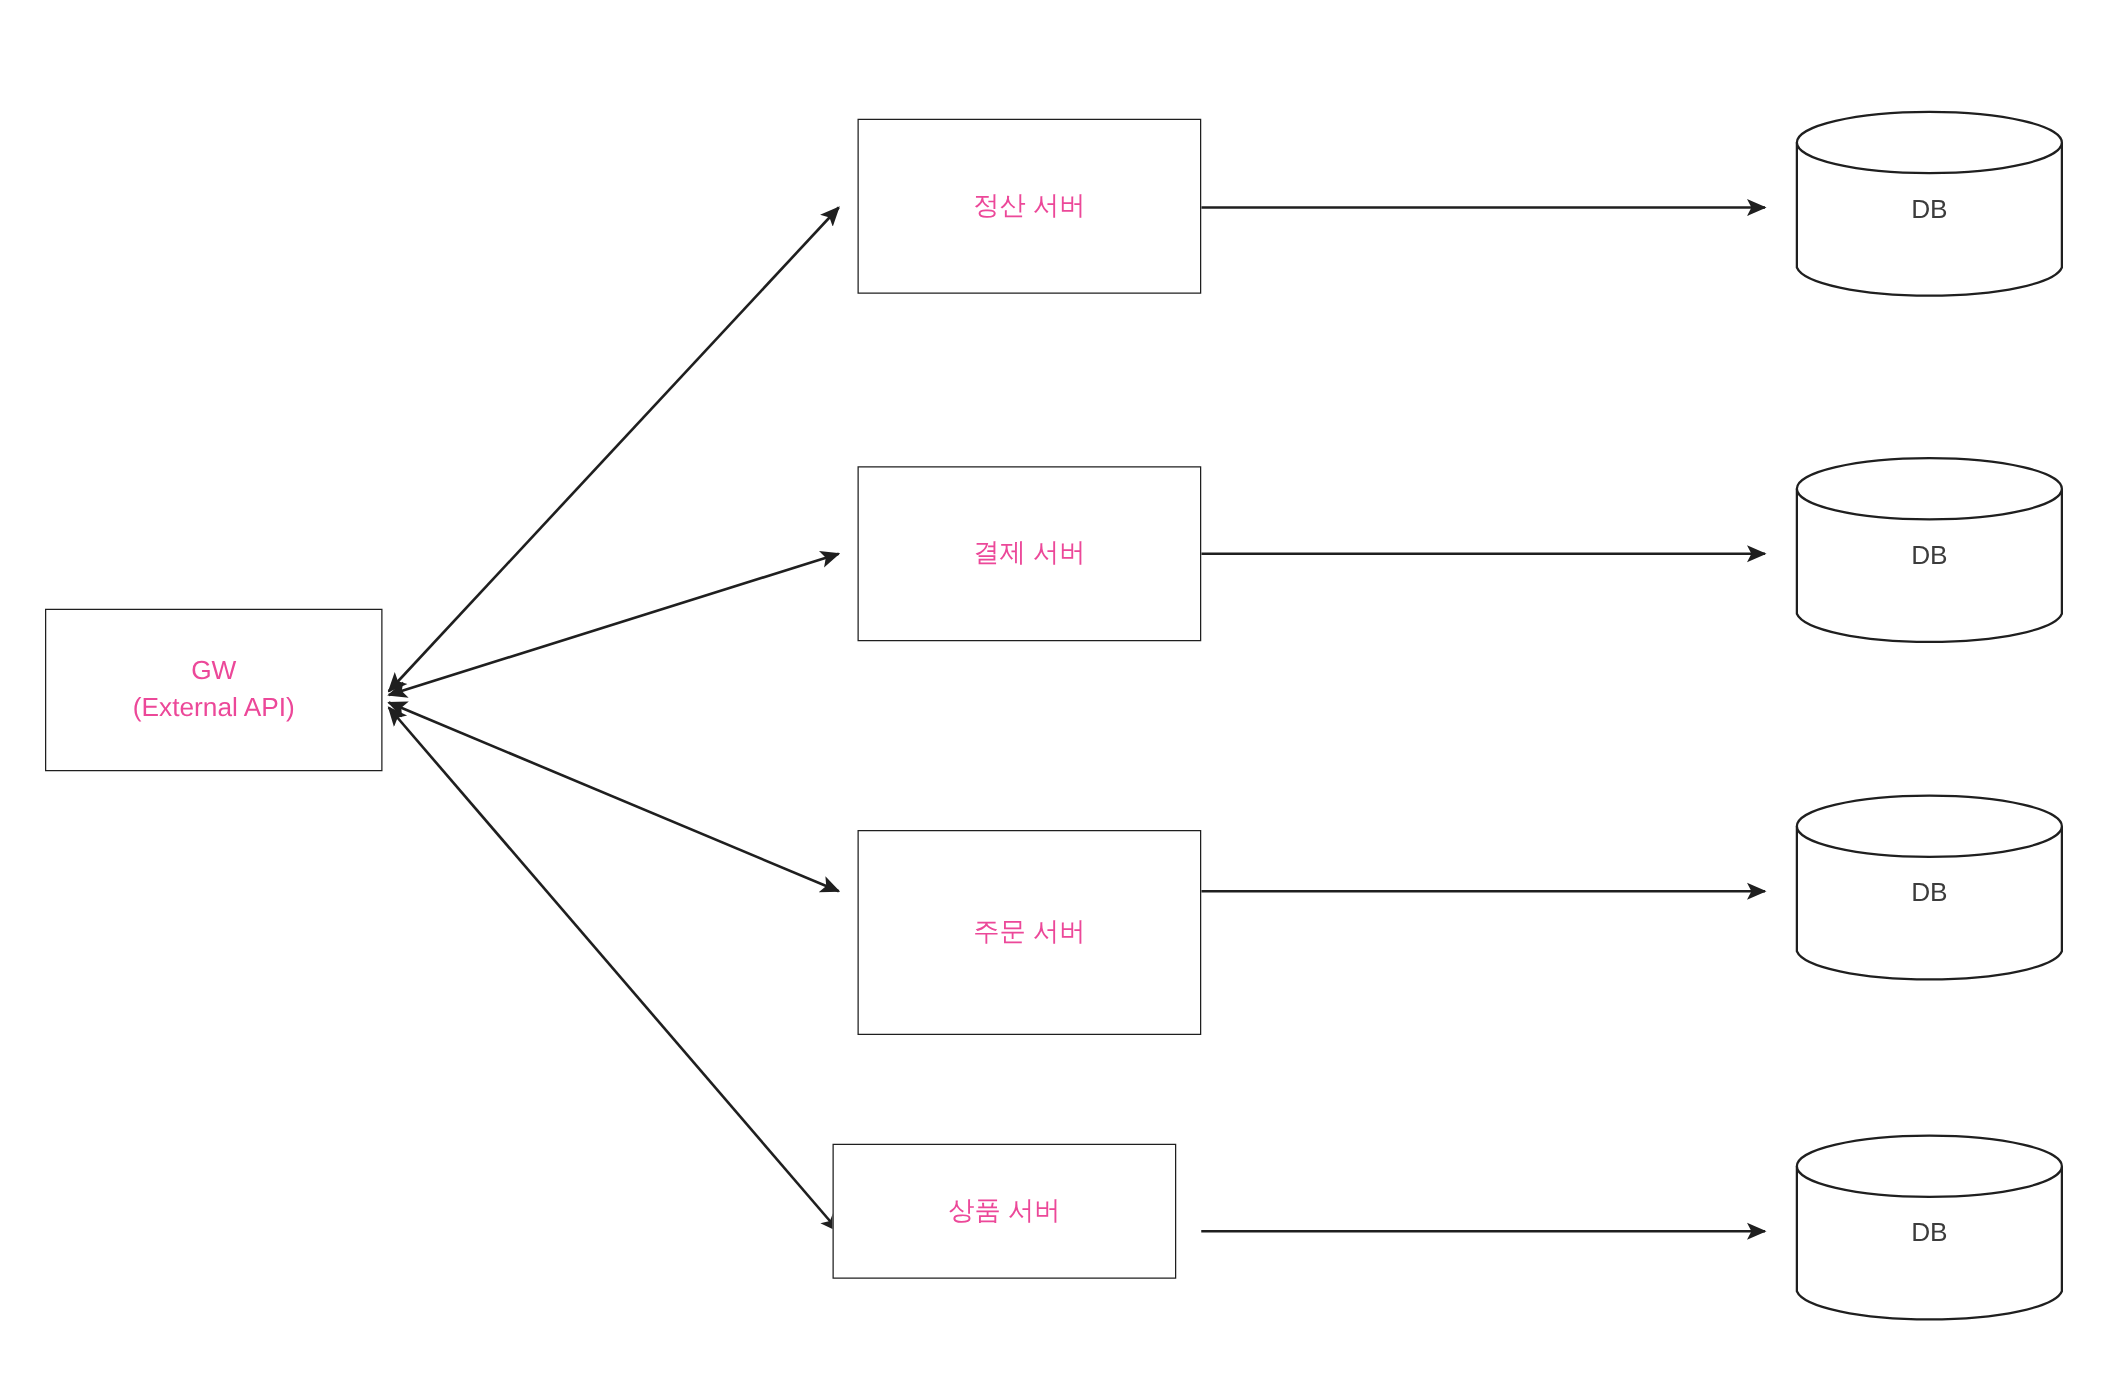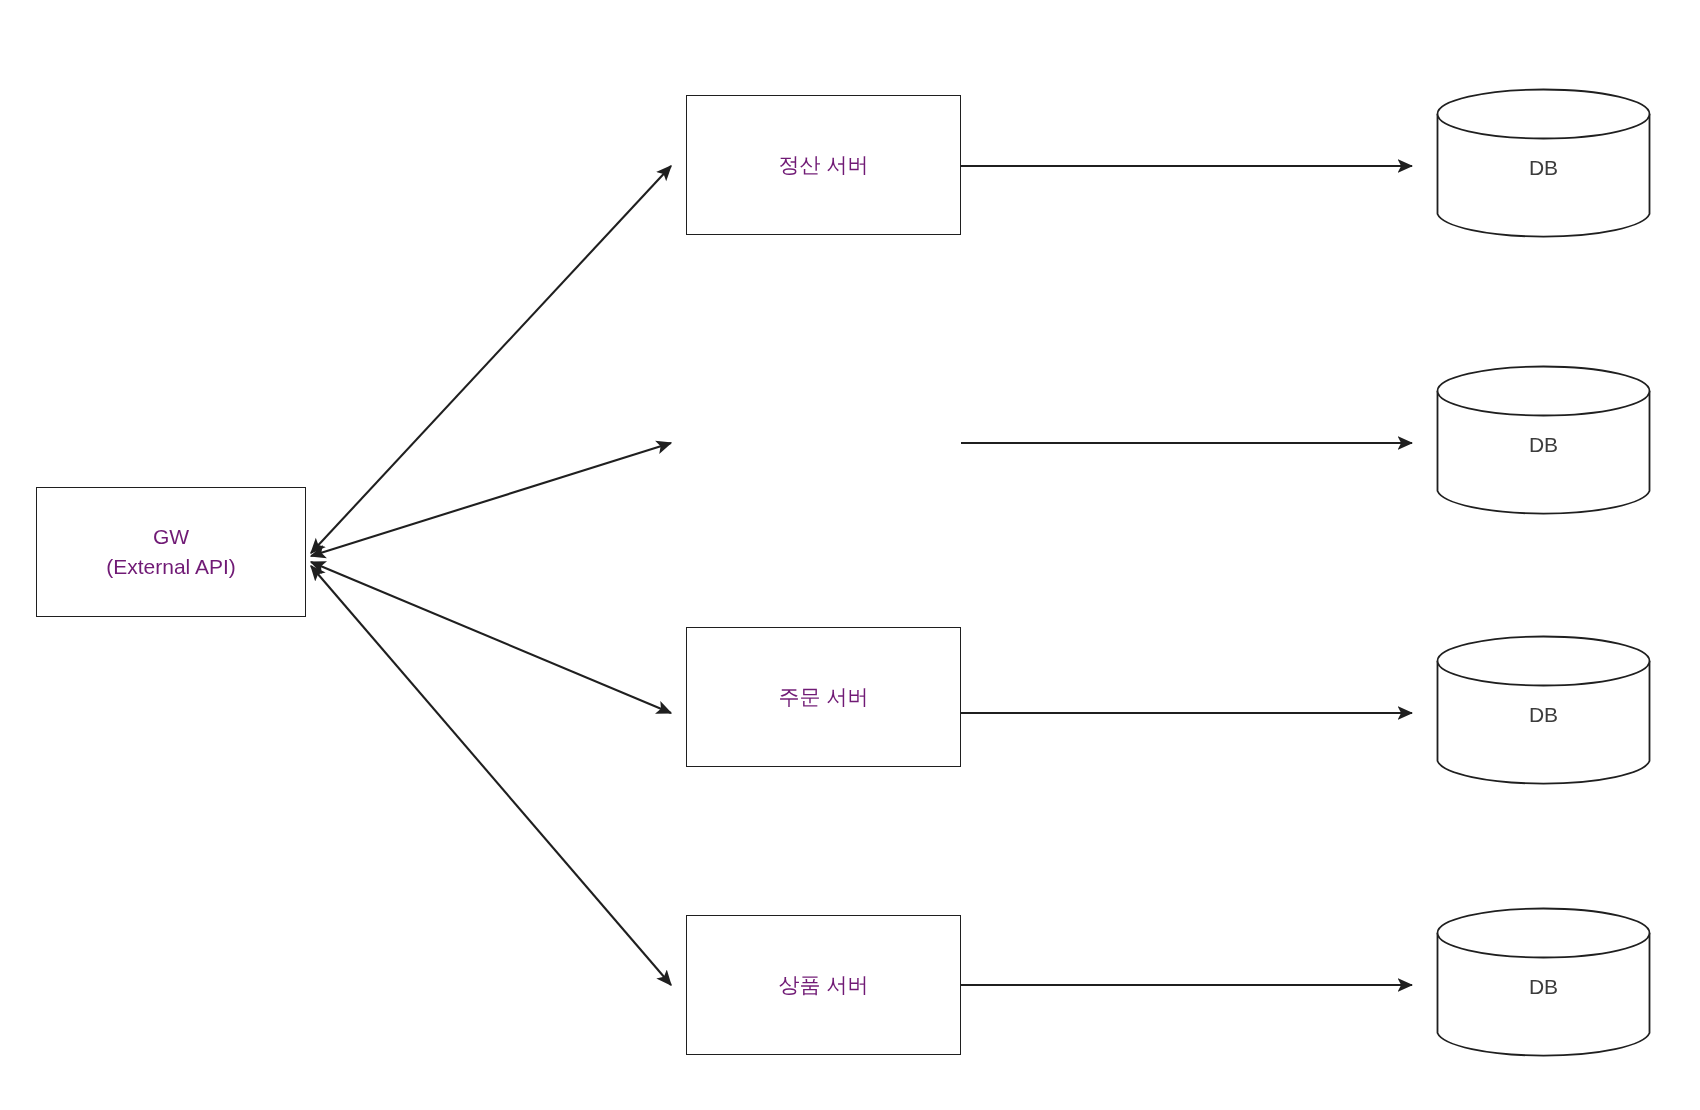--- a/index.html
+++ b/index.html
@@ -28,21 +28,21 @@
   }
   .node-box {
     position: absolute;
     box-sizing: border-box;
     border: 1.6px solid #1f1f1f;
     background: #ffffff;
     display: flex;
     align-items: center;
     justify-content: center;
     text-align: center;
-    color: #701a75;
+    color: #ec4899;
     font-size: 21px;
     line-height: 1.42;
     z-index: 3;
   }
   .node-box .label-stack {
     display: block;
     white-space: pre-line;
   }
   .db-node {
     position: absolute;
@@ -93,26 +93,29 @@
 
   <div class="node-box" style="left:36px; top:487px; width:270px; height:130px;">
     <span class="label-stack">GW
 (External API)</span>
   </div>
 
   <div class="node-box" style="left:686px; top:95px; width:275px; height:140px;">
     <span class="label-stack">정산 서버</span>
   </div>
 
+  <div class="node-box" style="left:686px; top:373px; width:275px; height:140px;">
+    <span class="label-stack">결제 서버</span>
+  </div>
 
-  <div class="node-box" style="left:686px; top:627px; width:275px; height:140px;">
+  <div class="node-box" style="left:686px; top:664px; width:275px; height:164px;">
     <span class="label-stack">주문 서버</span>
   </div>
 
-  <div class="node-box" style="left:686px; top:915px; width:275px; height:140px;">
+  <div class="node-box" style="left:666px; top:915px; width:275px; height:108px;">
     <span class="label-stack">상품 서버</span>
   </div>
 
   <div class="db-node" style="left:1412px; top:88px; width:215px; height:152px;">
     <svg width="215" height="152" viewBox="0 0 215 152" xmlns="http://www.w3.org/2000/svg">
       <path d="M 1.5 26 L 1.5 126 A 106.5 25 0 0 0 213.5 126 L 213.5 26" fill="#ffffff" stroke="#1f1f1f" stroke-width="1.8"></path>
       <ellipse cx="107.5" cy="26" rx="106" ry="24.5" fill="#ffffff" stroke="#1f1f1f" stroke-width="1.8"></ellipse>
     </svg>
     <div class="db-label" style="top:68px;">DB</div>
   </div>

